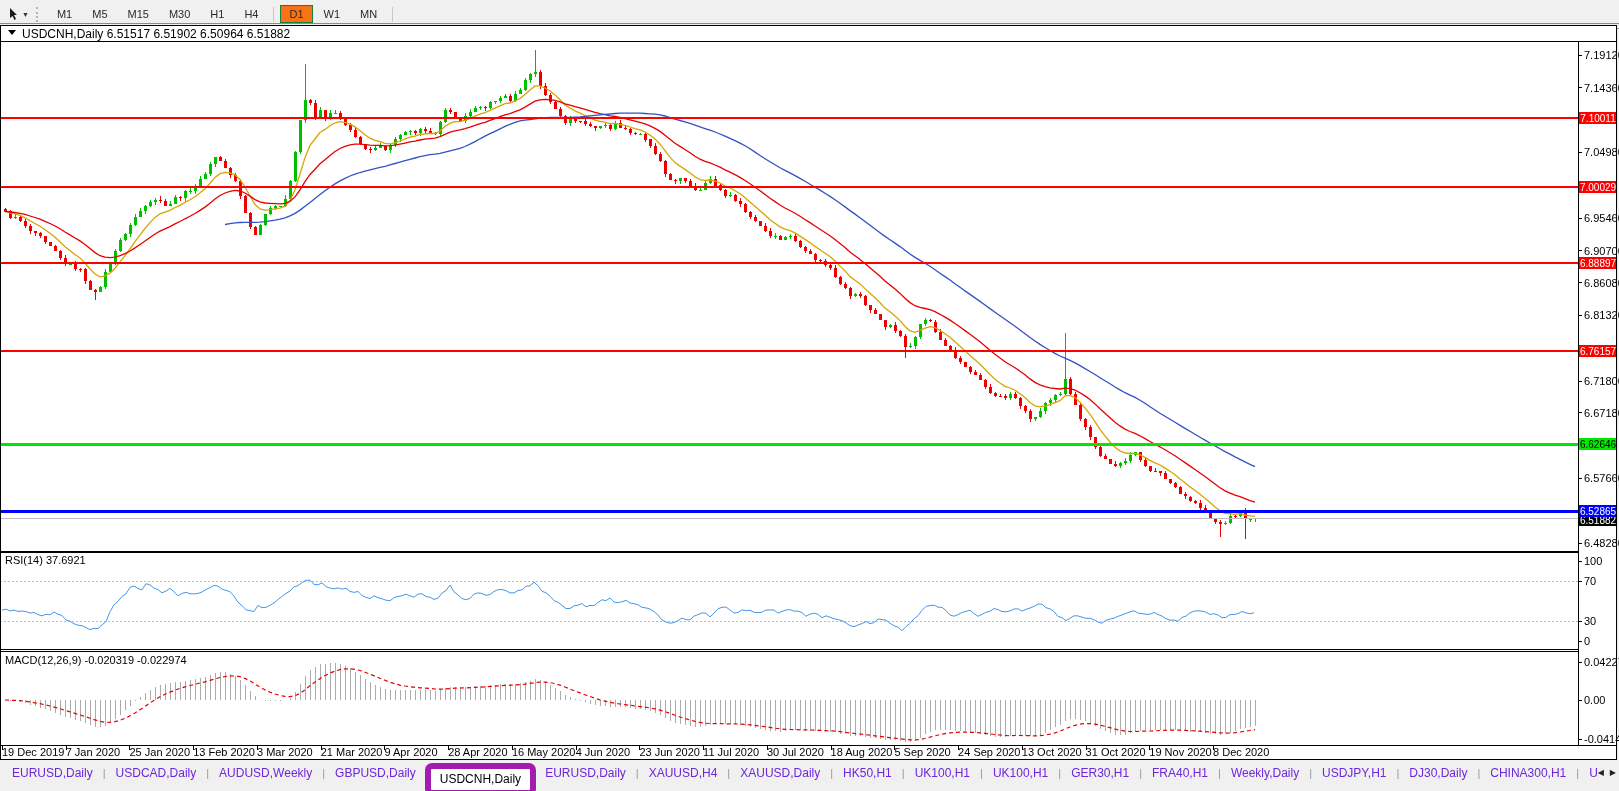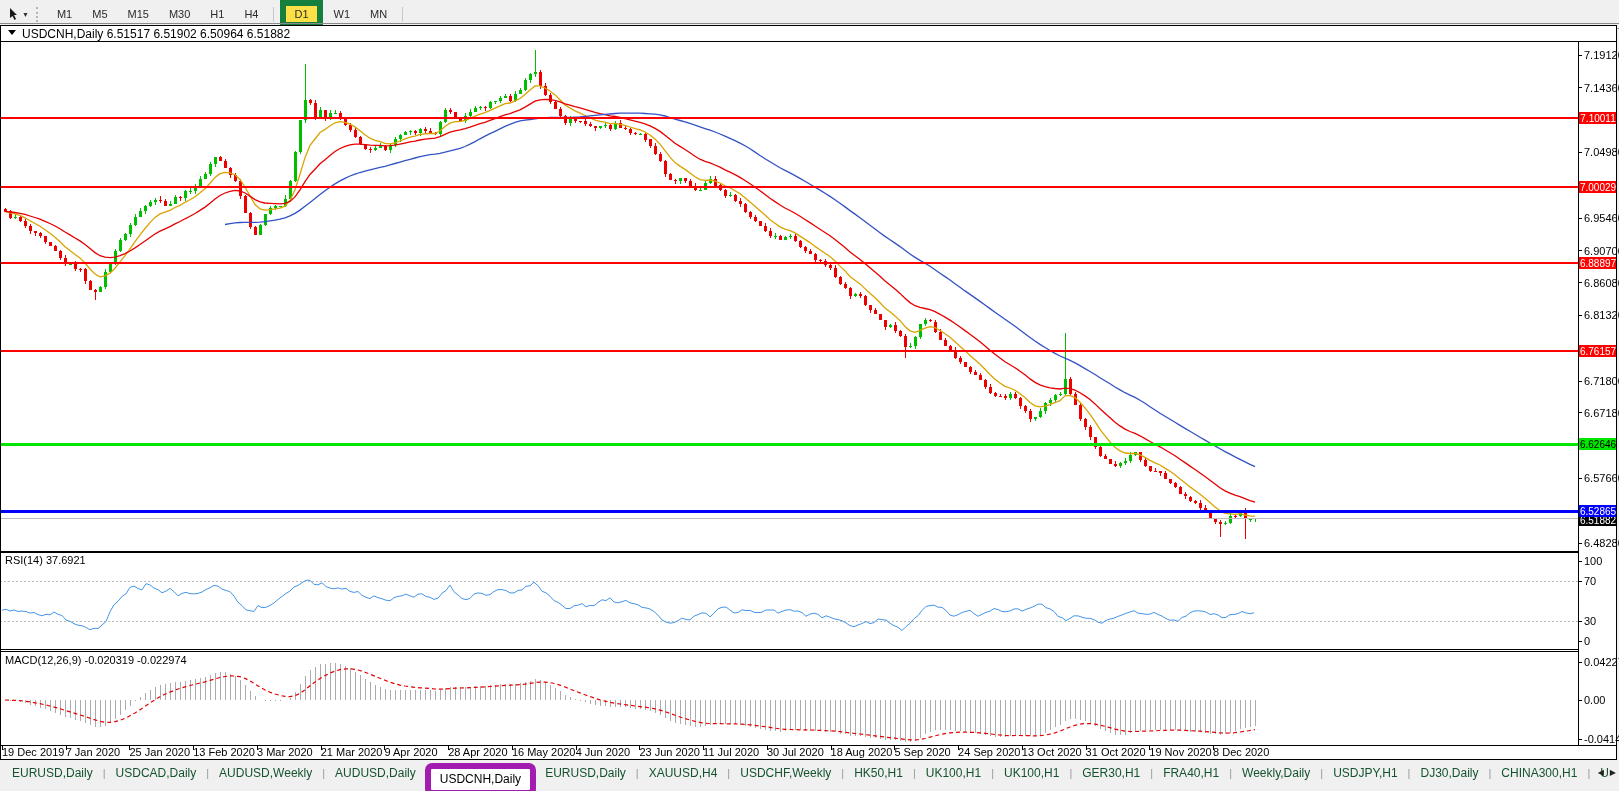--- a/index.html
+++ b/index.html
@@ -4,26 +4,26 @@
 <style>
   html,body{margin:0;padding:0}
   body{position:relative;width:1619px;height:791px;overflow:hidden;background:#f0f0f0;
        font-family:"Liberation Sans","DejaVu Sans",sans-serif;-webkit-font-smoothing:none}
   .toolbar{position:absolute;top:0;left:0;width:1619px;height:29px;background:#f0f0f0;
            border-bottom:1px solid #9a9a9a;display:flex;align-items:center;padding-left:4px;box-sizing:border-box}
   .tool-icon{display:flex;align-items:center;gap:1px;padding:1px 3px}
   .caret{font-size:7px;color:#333;line-height:1}
   .grip{width:3px;height:15px;border-left:2px dotted #b5b5b5;margin:0 6px 0 4px}
   .tf-btn{font-size:11px;color:#2b2b2b;padding:2px 8px;margin:0 1px;border:1px solid transparent;background:transparent;cursor:default}
-  .tf-btn.active{background:#fde047;border:6px solid #15803d}
+  .tf-btn.active{background:#f97316;border:1px solid #15803d}
   .tf-sep{width:1px;height:15px;background:#c8c8c8;margin:0 5px}
   #chart-svg{position:absolute;top:0;left:0}
   .tabbar{position:absolute;top:761px;left:0;width:1619px;height:30px;background:#f0f0f0;
           display:flex;align-items:flex-start;padding:3px 0 0 3px;box-sizing:border-box;overflow:hidden}
-  .tab{height:19px;line-height:19px;padding:0 9px;font-size:12px;color:#14532d;white-space:nowrap;cursor:default}
+  .tab{height:19px;line-height:19px;padding:0 9px;font-size:12px;color:#6d28d9;white-space:nowrap;cursor:default}
   .tab.active{background:#fff;border:6px solid #a21caf;height:21px;line-height:20px;color:#000;margin-top:-1px;border-radius:7px}
   .tabsep{color:#999;font-size:11px;line-height:19px;padding:0 1px}
   .tab-arrows{position:absolute;top:768px;right:3px;display:flex;gap:6px;font-size:8px;color:#222}
   .tab-arrows span{cursor:default}
 </style>
 </head>
 <body>
 
 <div class="toolbar">
   <div class="tool-icon">
@@ -942,27 +942,27 @@
     <line x1="0" y1="23.5" x2="1619" y2="23.5" stroke="#8a8a8a" stroke-width="1" shape-rendering="crispEdges"></line>
   </svg>
 
 <div class="tabbar" id="tabbar">
     <div class="tab">EURUSD,Daily</div>
     <span class="tabsep">|</span>
     <div class="tab">USDCAD,Daily</div>
     <span class="tabsep">|</span>
     <div class="tab">AUDUSD,Weekly</div>
     <span class="tabsep">|</span>
-    <div class="tab">AUDUSD,Daily</div>
+    <div class="tab">GBPUSD,Daily</div>
     <div class="tab active">USDCNH,Daily</div>
     <div class="tab">EURUSD,Daily</div>
     <span class="tabsep">|</span>
     <div class="tab">XAUUSD,H4</div>
     <span class="tabsep">|</span>
-    <div class="tab">USDCHF,Weekly</div>
+    <div class="tab">XAUUSD,Daily</div>
     <span class="tabsep">|</span>
     <div class="tab">HK50,H1</div>
     <span class="tabsep">|</span>
     <div class="tab">UK100,H1</div>
     <span class="tabsep">|</span>
     <div class="tab">UK100,H1</div>
     <span class="tabsep">|</span>
     <div class="tab">GER30,H1</div>
     <span class="tabsep">|</span>
     <div class="tab">FRA40,H1</div>

